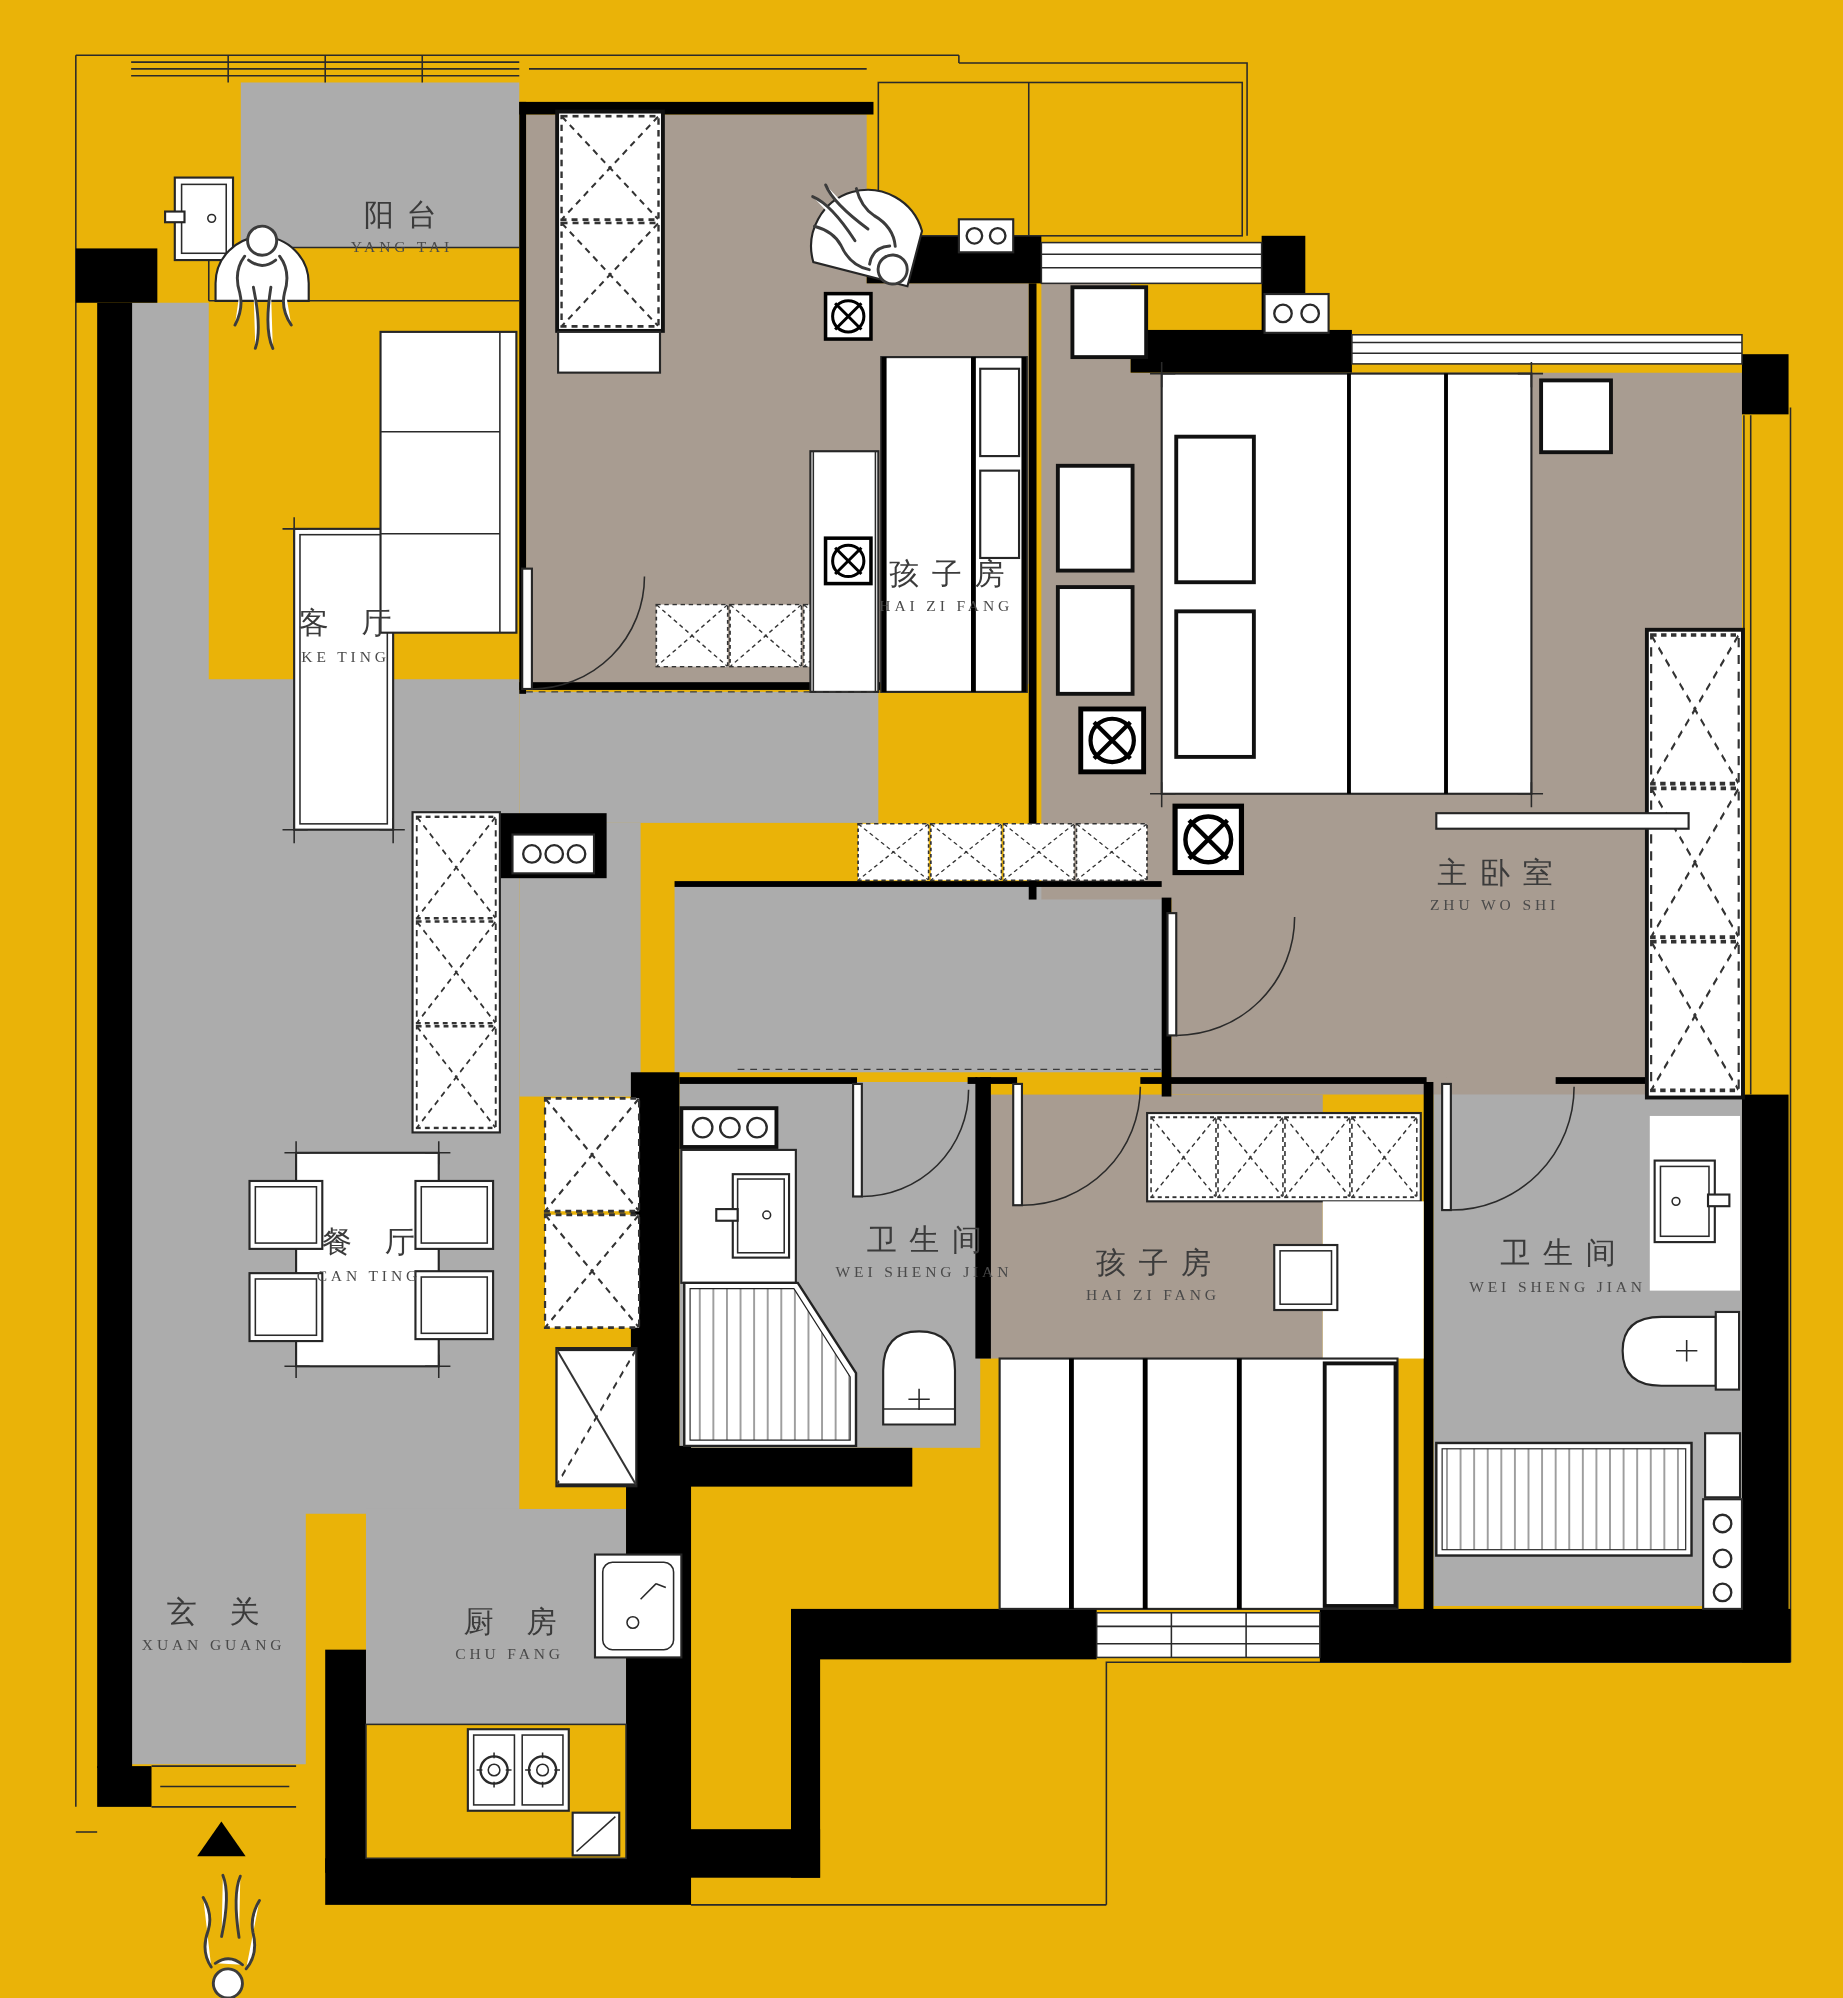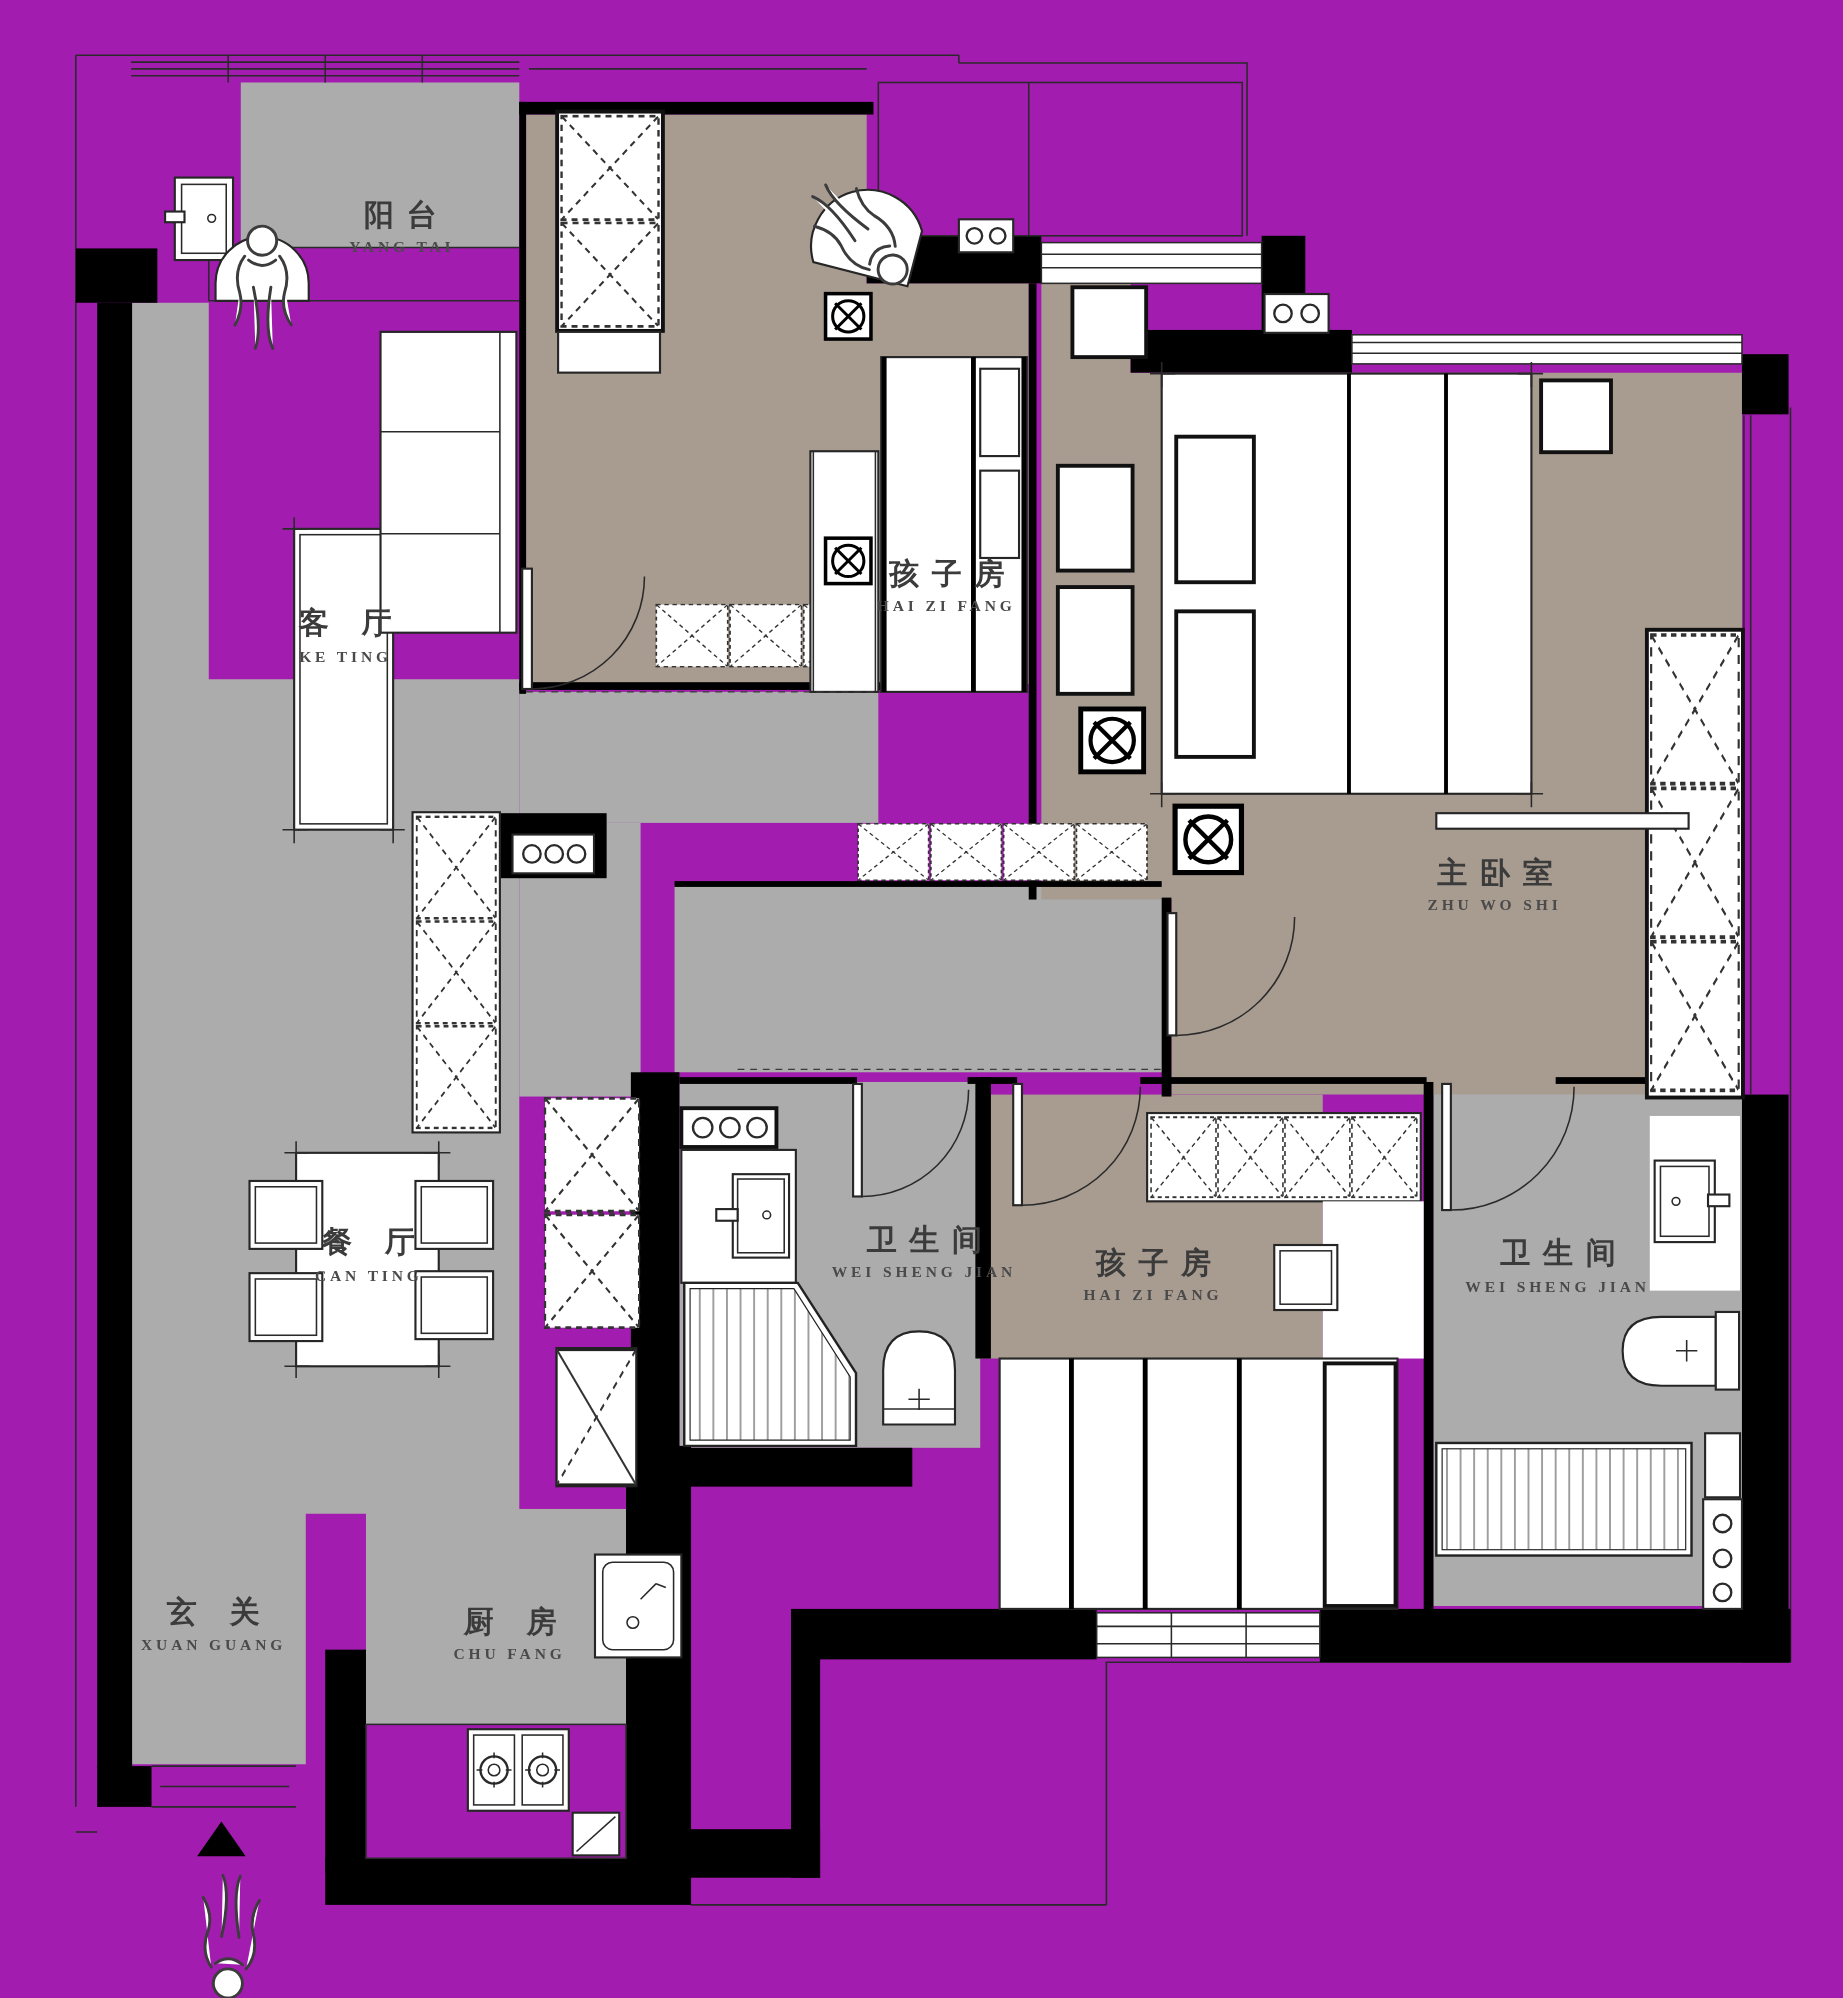--- a/index.html
+++ b/index.html
@@ -1,17 +1,17 @@
 <!DOCTYPE html>
 <html style="--floor-gray: #ACACAC; --floor-taupe: #A89C91;"><head>
 <meta charset="utf-8">
 <style>
   html,body{margin:0;padding:0;background:#ffffff;}
-  .plan{position:relative;width:1844px;height:1999px;background:#a21caf;overflow:hidden;
-        font-family:"Liberation Serif","DejaVu Serif",serif;font-weight:bold;}
+  .plan{position:relative;width:1844px;height:1999px;background:#eab308;overflow:hidden;
+        font-family:"Liberation Serif","DejaVu Serif",serif;}
   svg{display:block}
   .fl-gray{fill:var(--floor-gray,#ACACAC)}
   .fl-taupe{fill:var(--floor-taupe,#A89C91)}
   .w{fill:#000;stroke:none}
   .thin{fill:none;stroke:#2a2a2a;stroke-width:1.6}
   .thin2{fill:none;stroke:#2a2a2a;stroke-width:2.4}
   .furn{fill:#fff;stroke:#262626;stroke-width:2.2}
   .furn3{fill:#fff;stroke:#111;stroke-width:4}
   .nofill{fill:none}
   .dashl{fill:none;stroke:#3a3a3a;stroke-width:1.5;stroke-dasharray:7 6}

